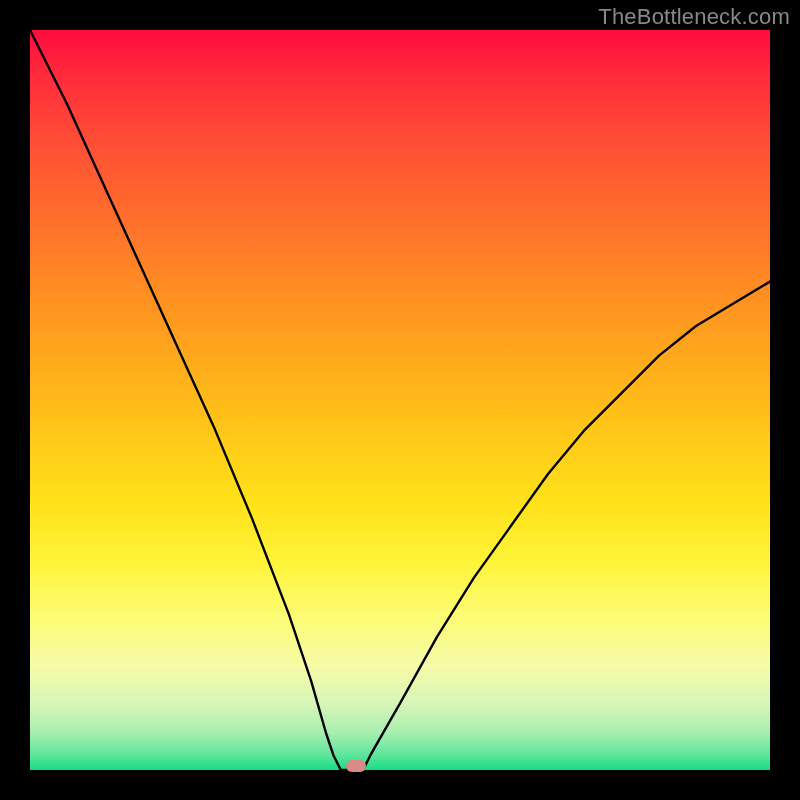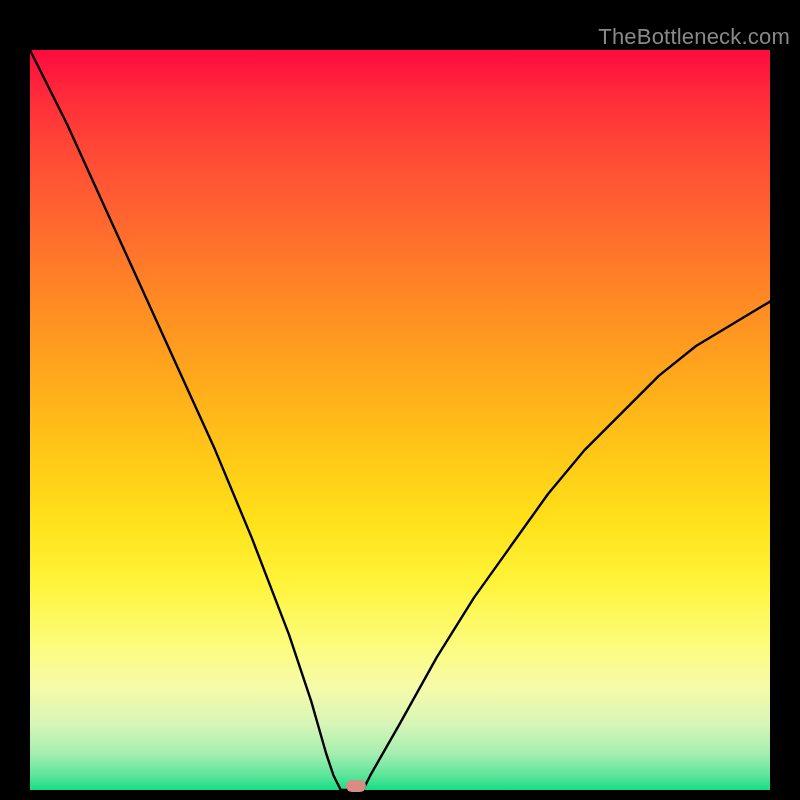--- a/index.html
+++ b/index.html
@@ -9,21 +9,20 @@
     height: 800px;
     overflow: hidden;
     background: #000;
     font-family: Arial, Helvetica, sans-serif;
   }
   .frame {
     position: relative;
     width: 800px;
     height: 616px;
     background: #000;
-    margin-top: 20px;
   }
   .plot-area {
     position: absolute;
     left: 30px;
     top: 30px;
     width: 740px;
     height: 740px;
     
     background: linear-gradient(
       to bottom,

